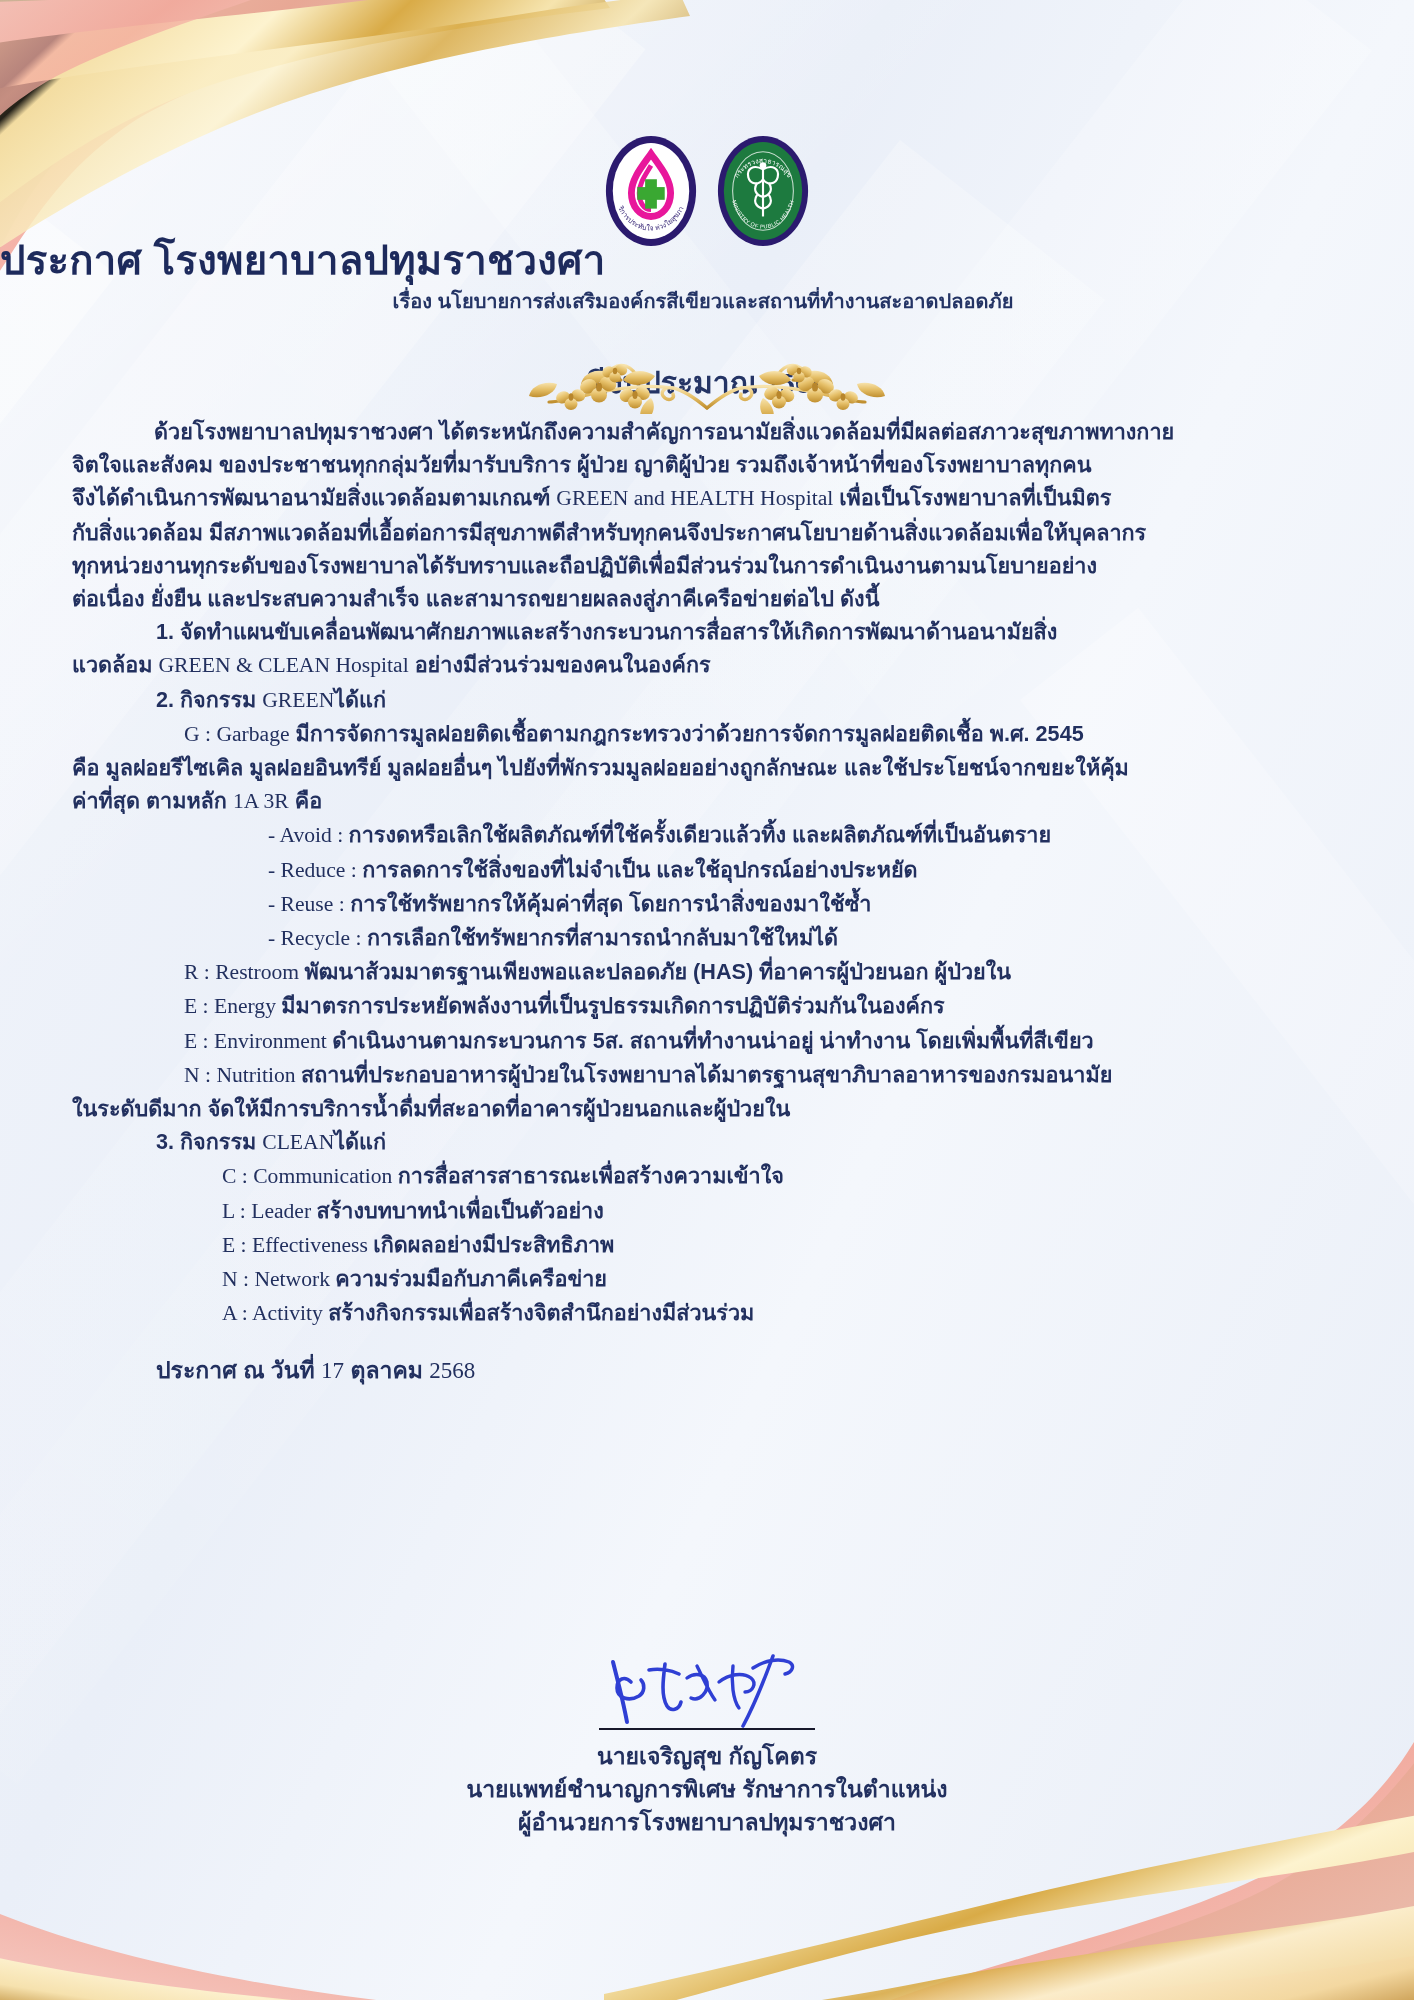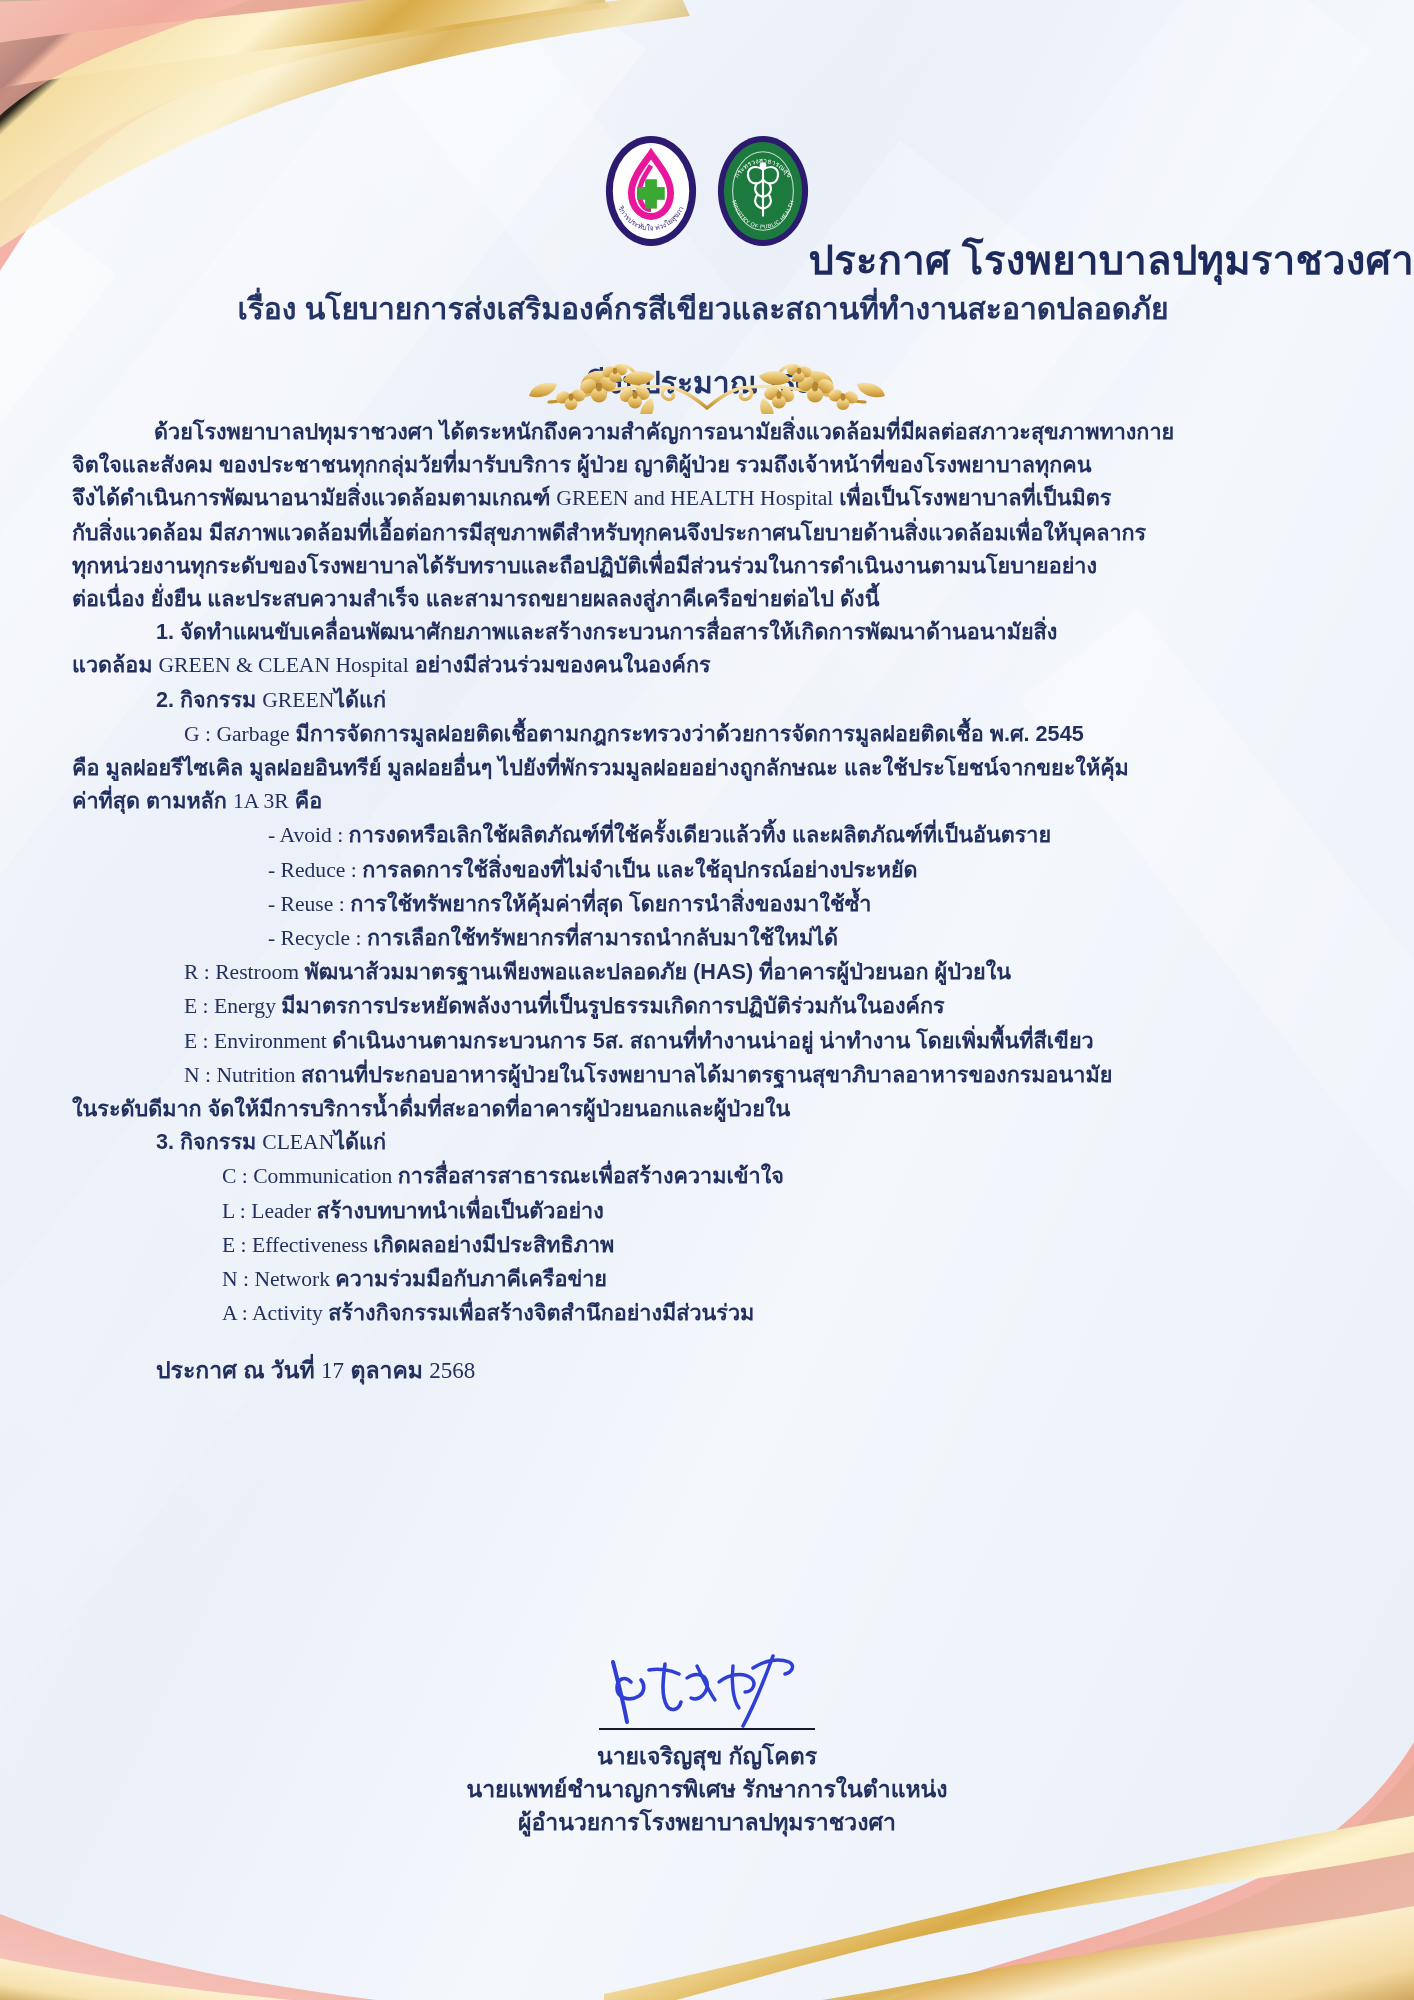--- a/index.html
+++ b/index.html
@@ -44,29 +44,29 @@
 
   
   .logos {
     position:absolute; left:0; right:0; top:132px;
     display:flex; justify-content:center; align-items:center; gap:14px;
   }
   .logo-badge { width:98px; height:118px; }
 
   .doc-title {
     position:absolute; left:0; right:0; top:228px;
-    text-align:right;
+    text-align:left;
     font-size:40px; font-weight:bold; letter-spacing:.3px;
     color:#1d2a5c;
     font-family:"Liberation Sans", sans-serif;
   }
   .doc-subtitle {
     position:absolute; left:0; right:8px; top:285px;
     text-align:center;
-    font-size:30px; font-weight:bold;
+    font-size:20px; font-weight:bold;
     color:#243465;
   }
   .doc-year {
     position:absolute; left:0; right:0; top:320px;
     text-align:center;
     font-size:30px; font-weight:bold;
     color:#243465;
     font-family:"Liberation Serif", serif;
     margin-top:39px;
   }

